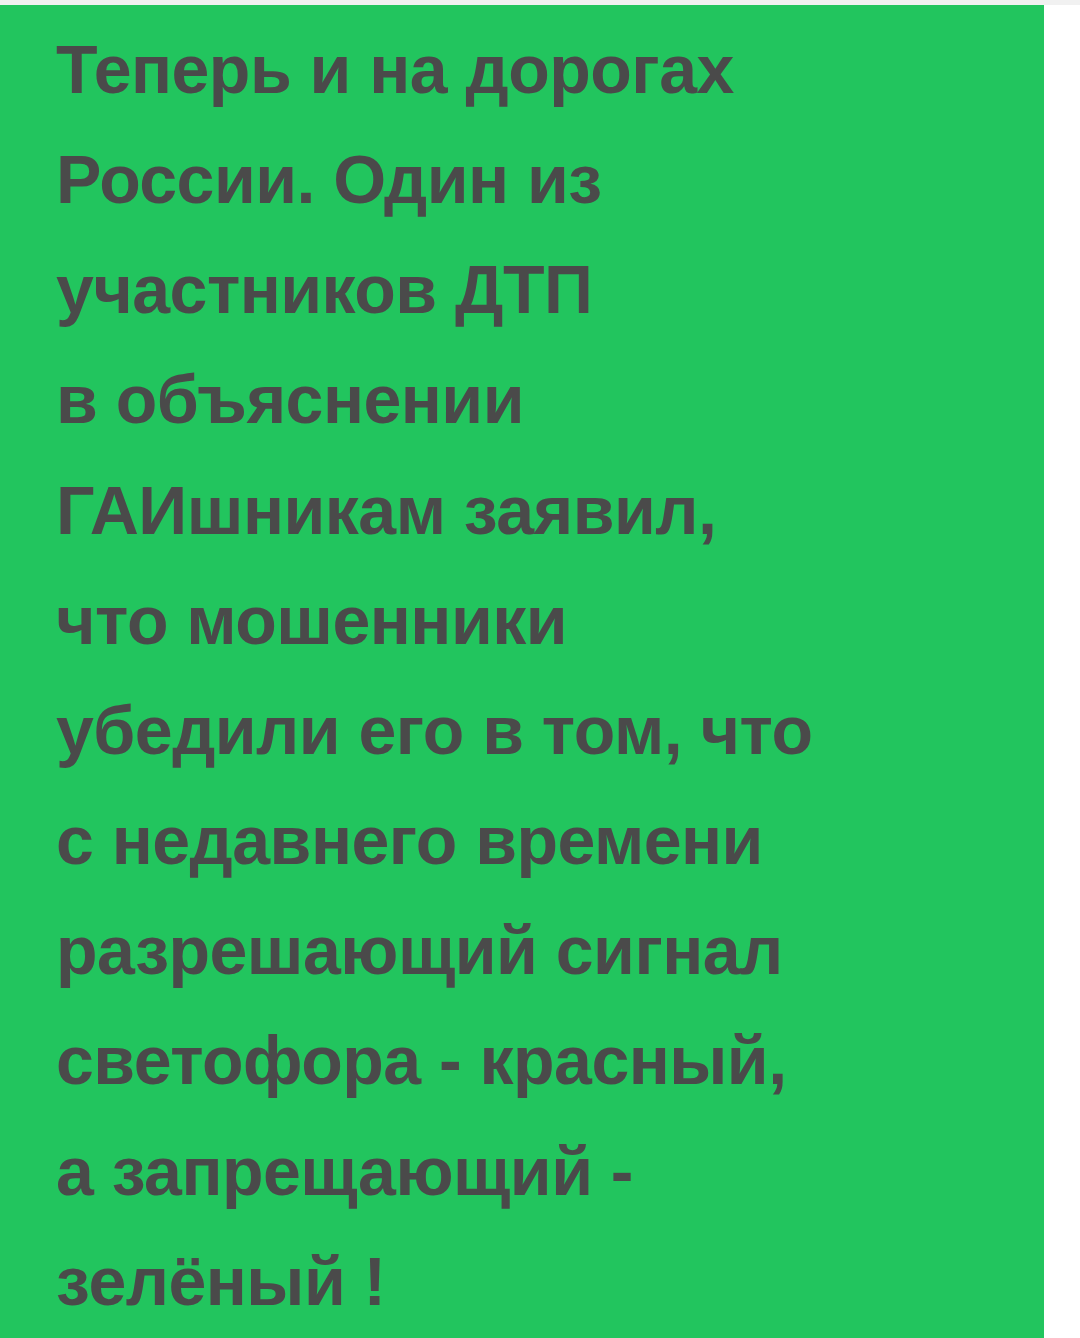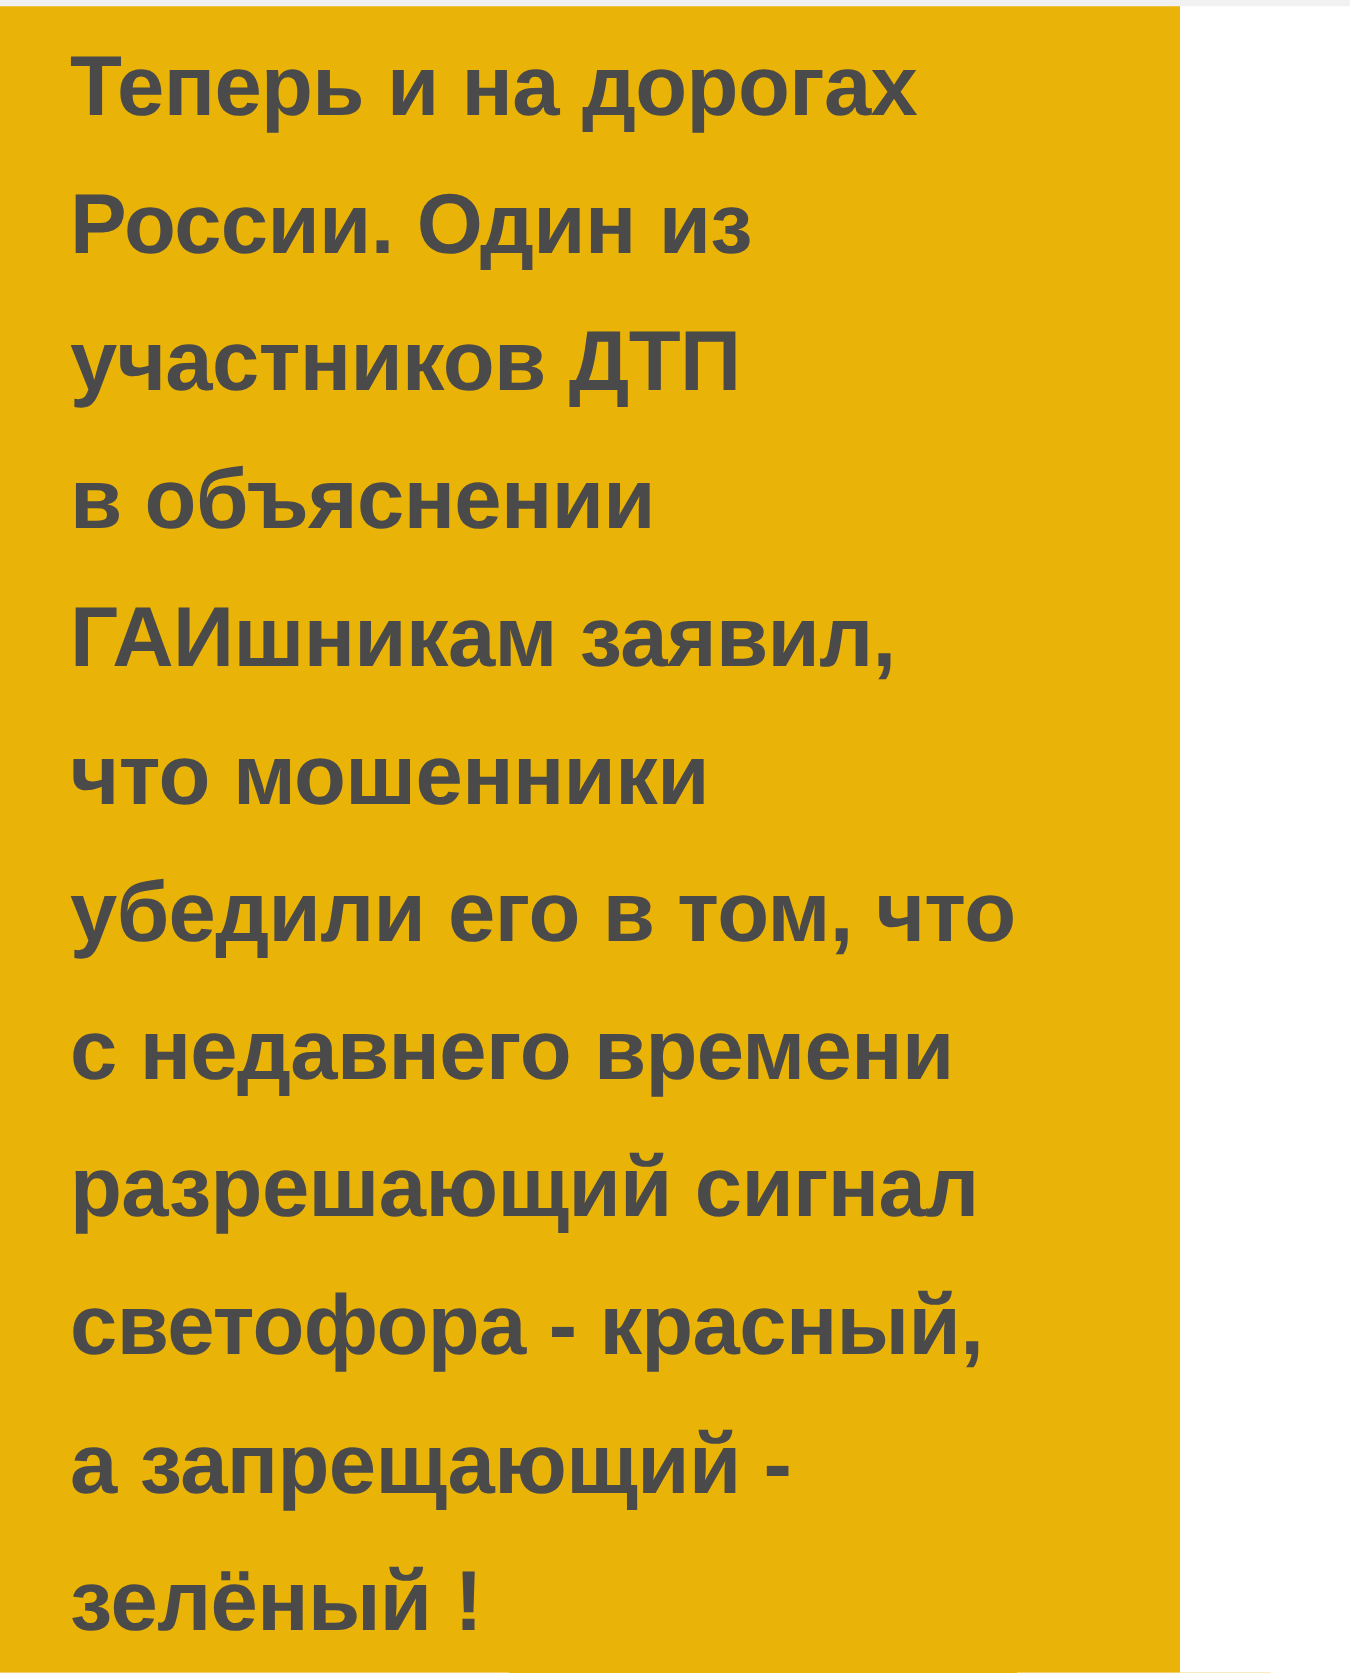--- a/index.html
+++ b/index.html
@@ -8,23 +8,23 @@
     background: #ffffff;
   }
   body {
     width: 1080px;
     height: 1338px;
     overflow: hidden;
     font-family: "Liberation Sans", sans-serif;
   }
   .page {
     position: relative;
-    width: 944px;
+    width: 1044px;
     height: 1338px;
-    background: #eab308;
+    background: #22c55e;
     box-sizing: border-box;
   }
   .top-rule {
     position: absolute;
     top: 0;
     left: 0;
     width: 1080px;
     height: 5px;
     background: #f1f1f1;
   }

